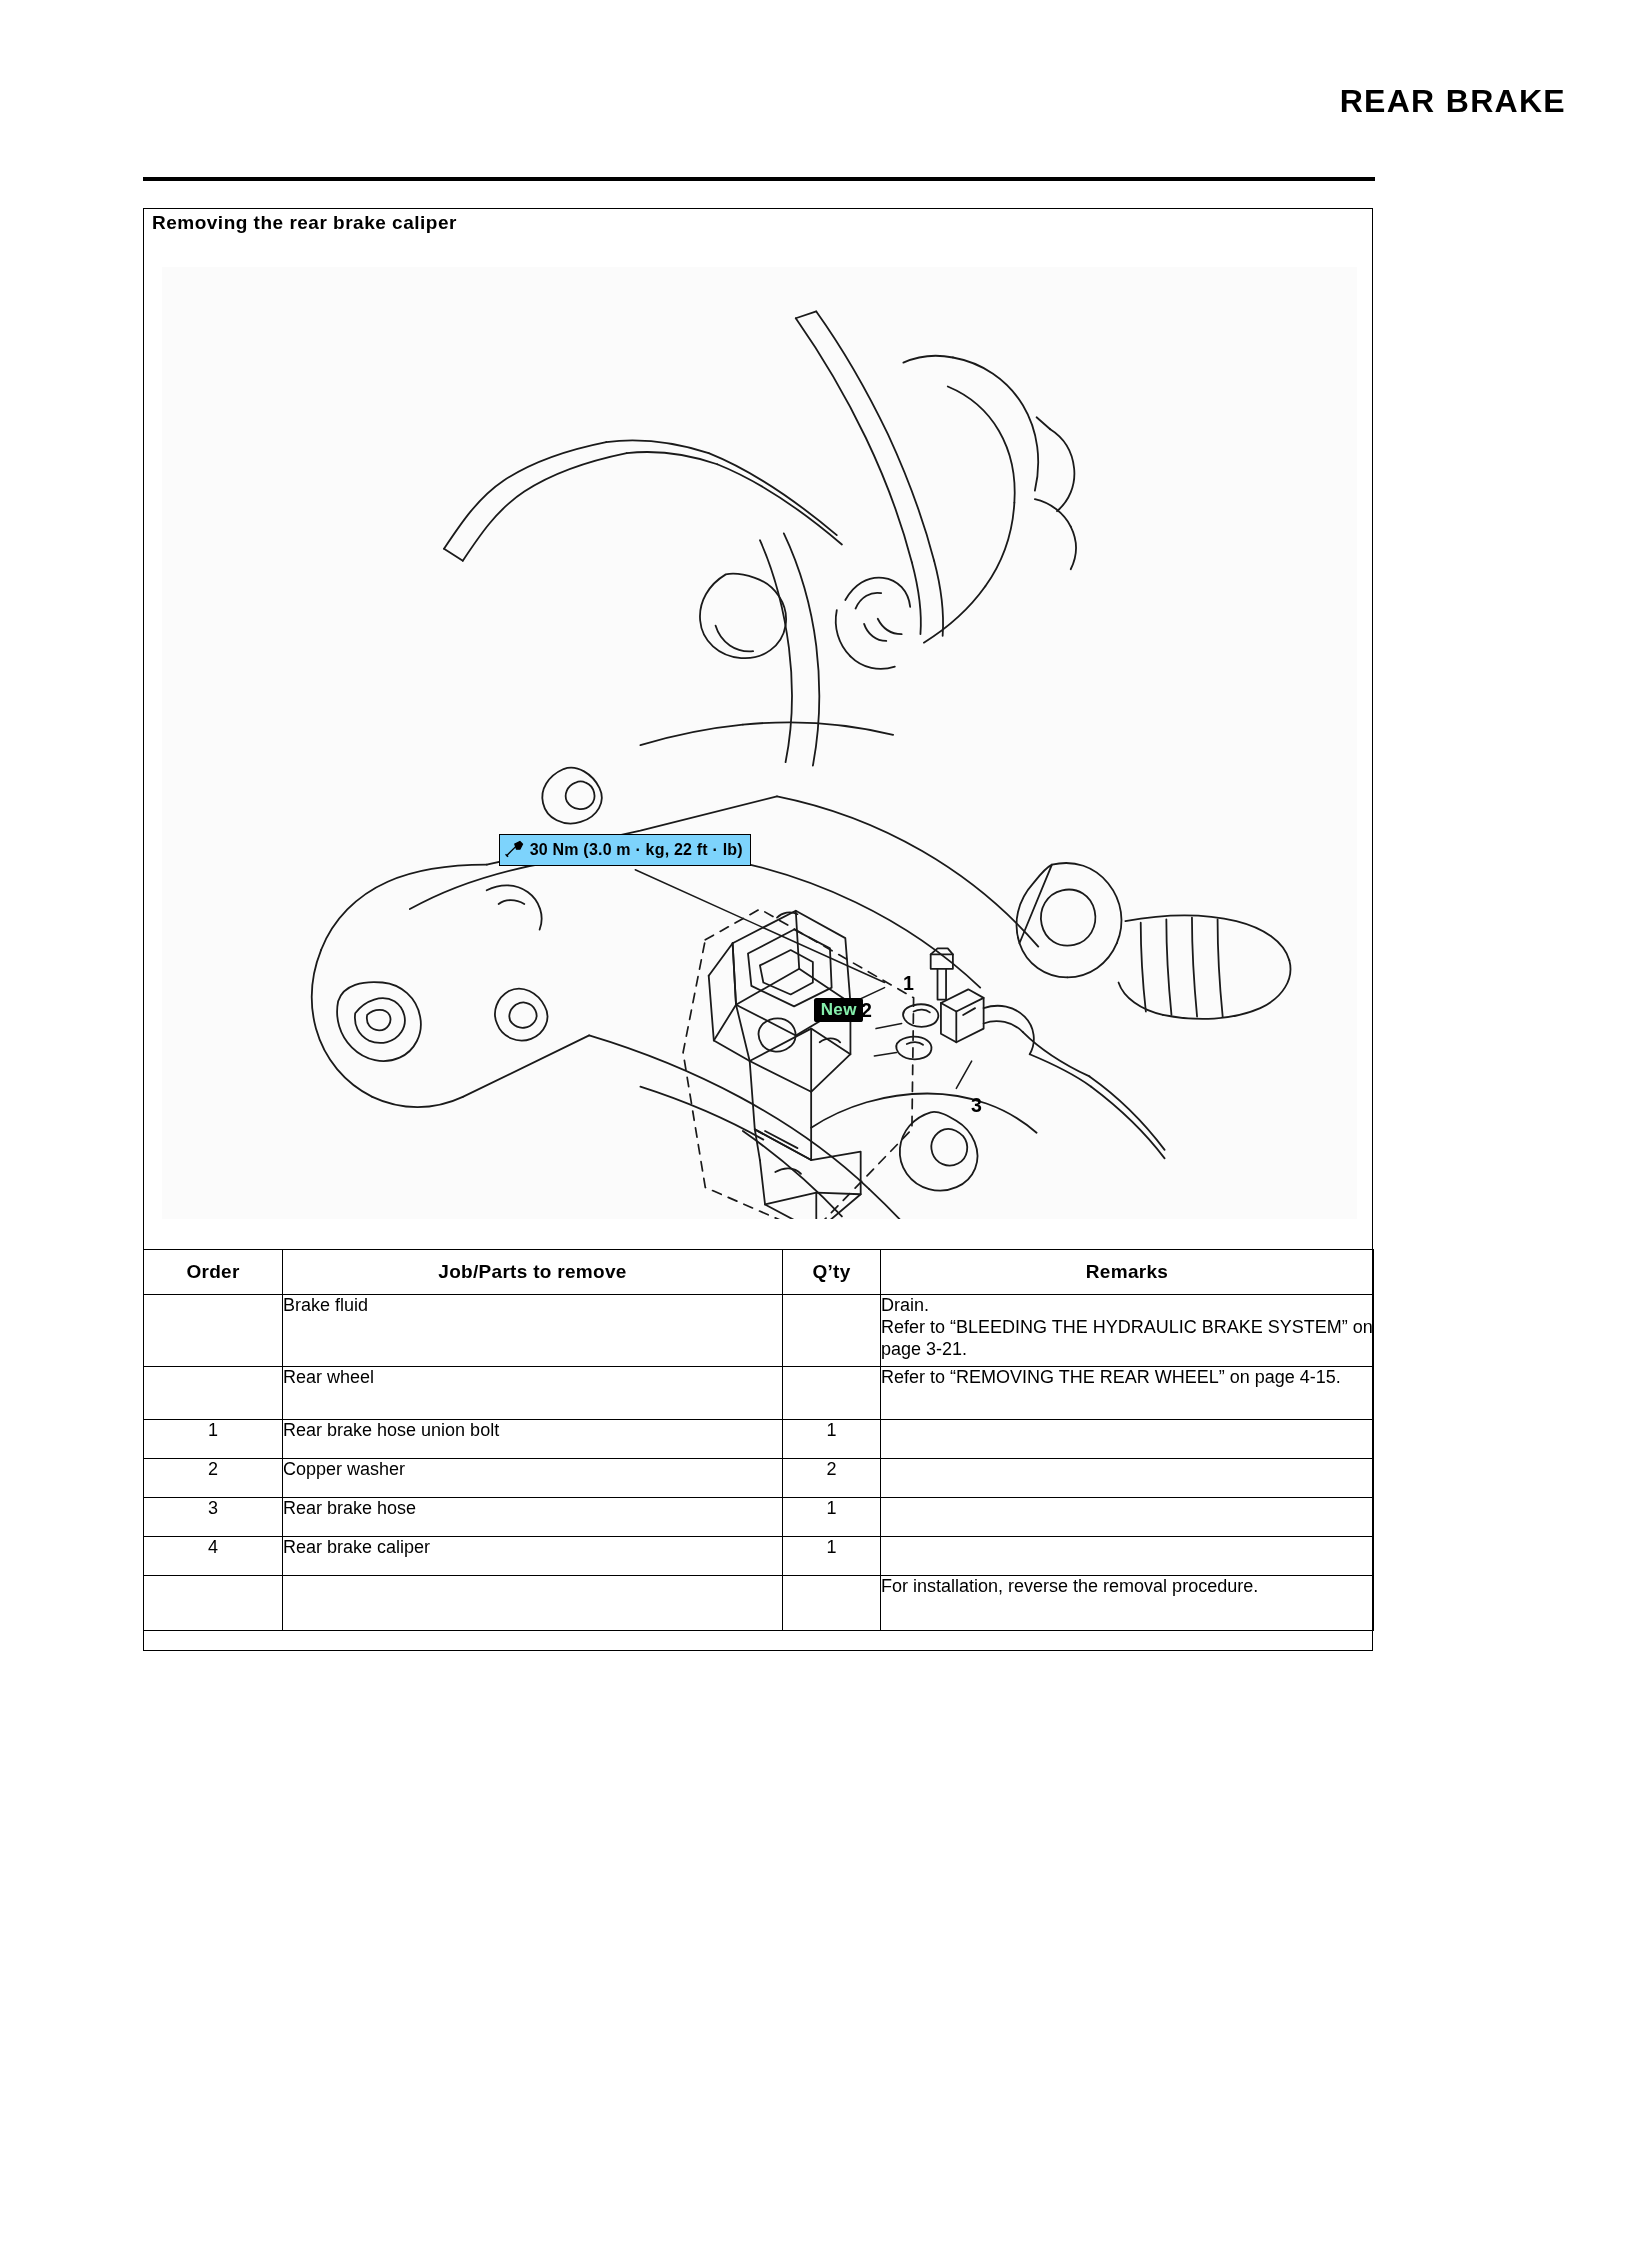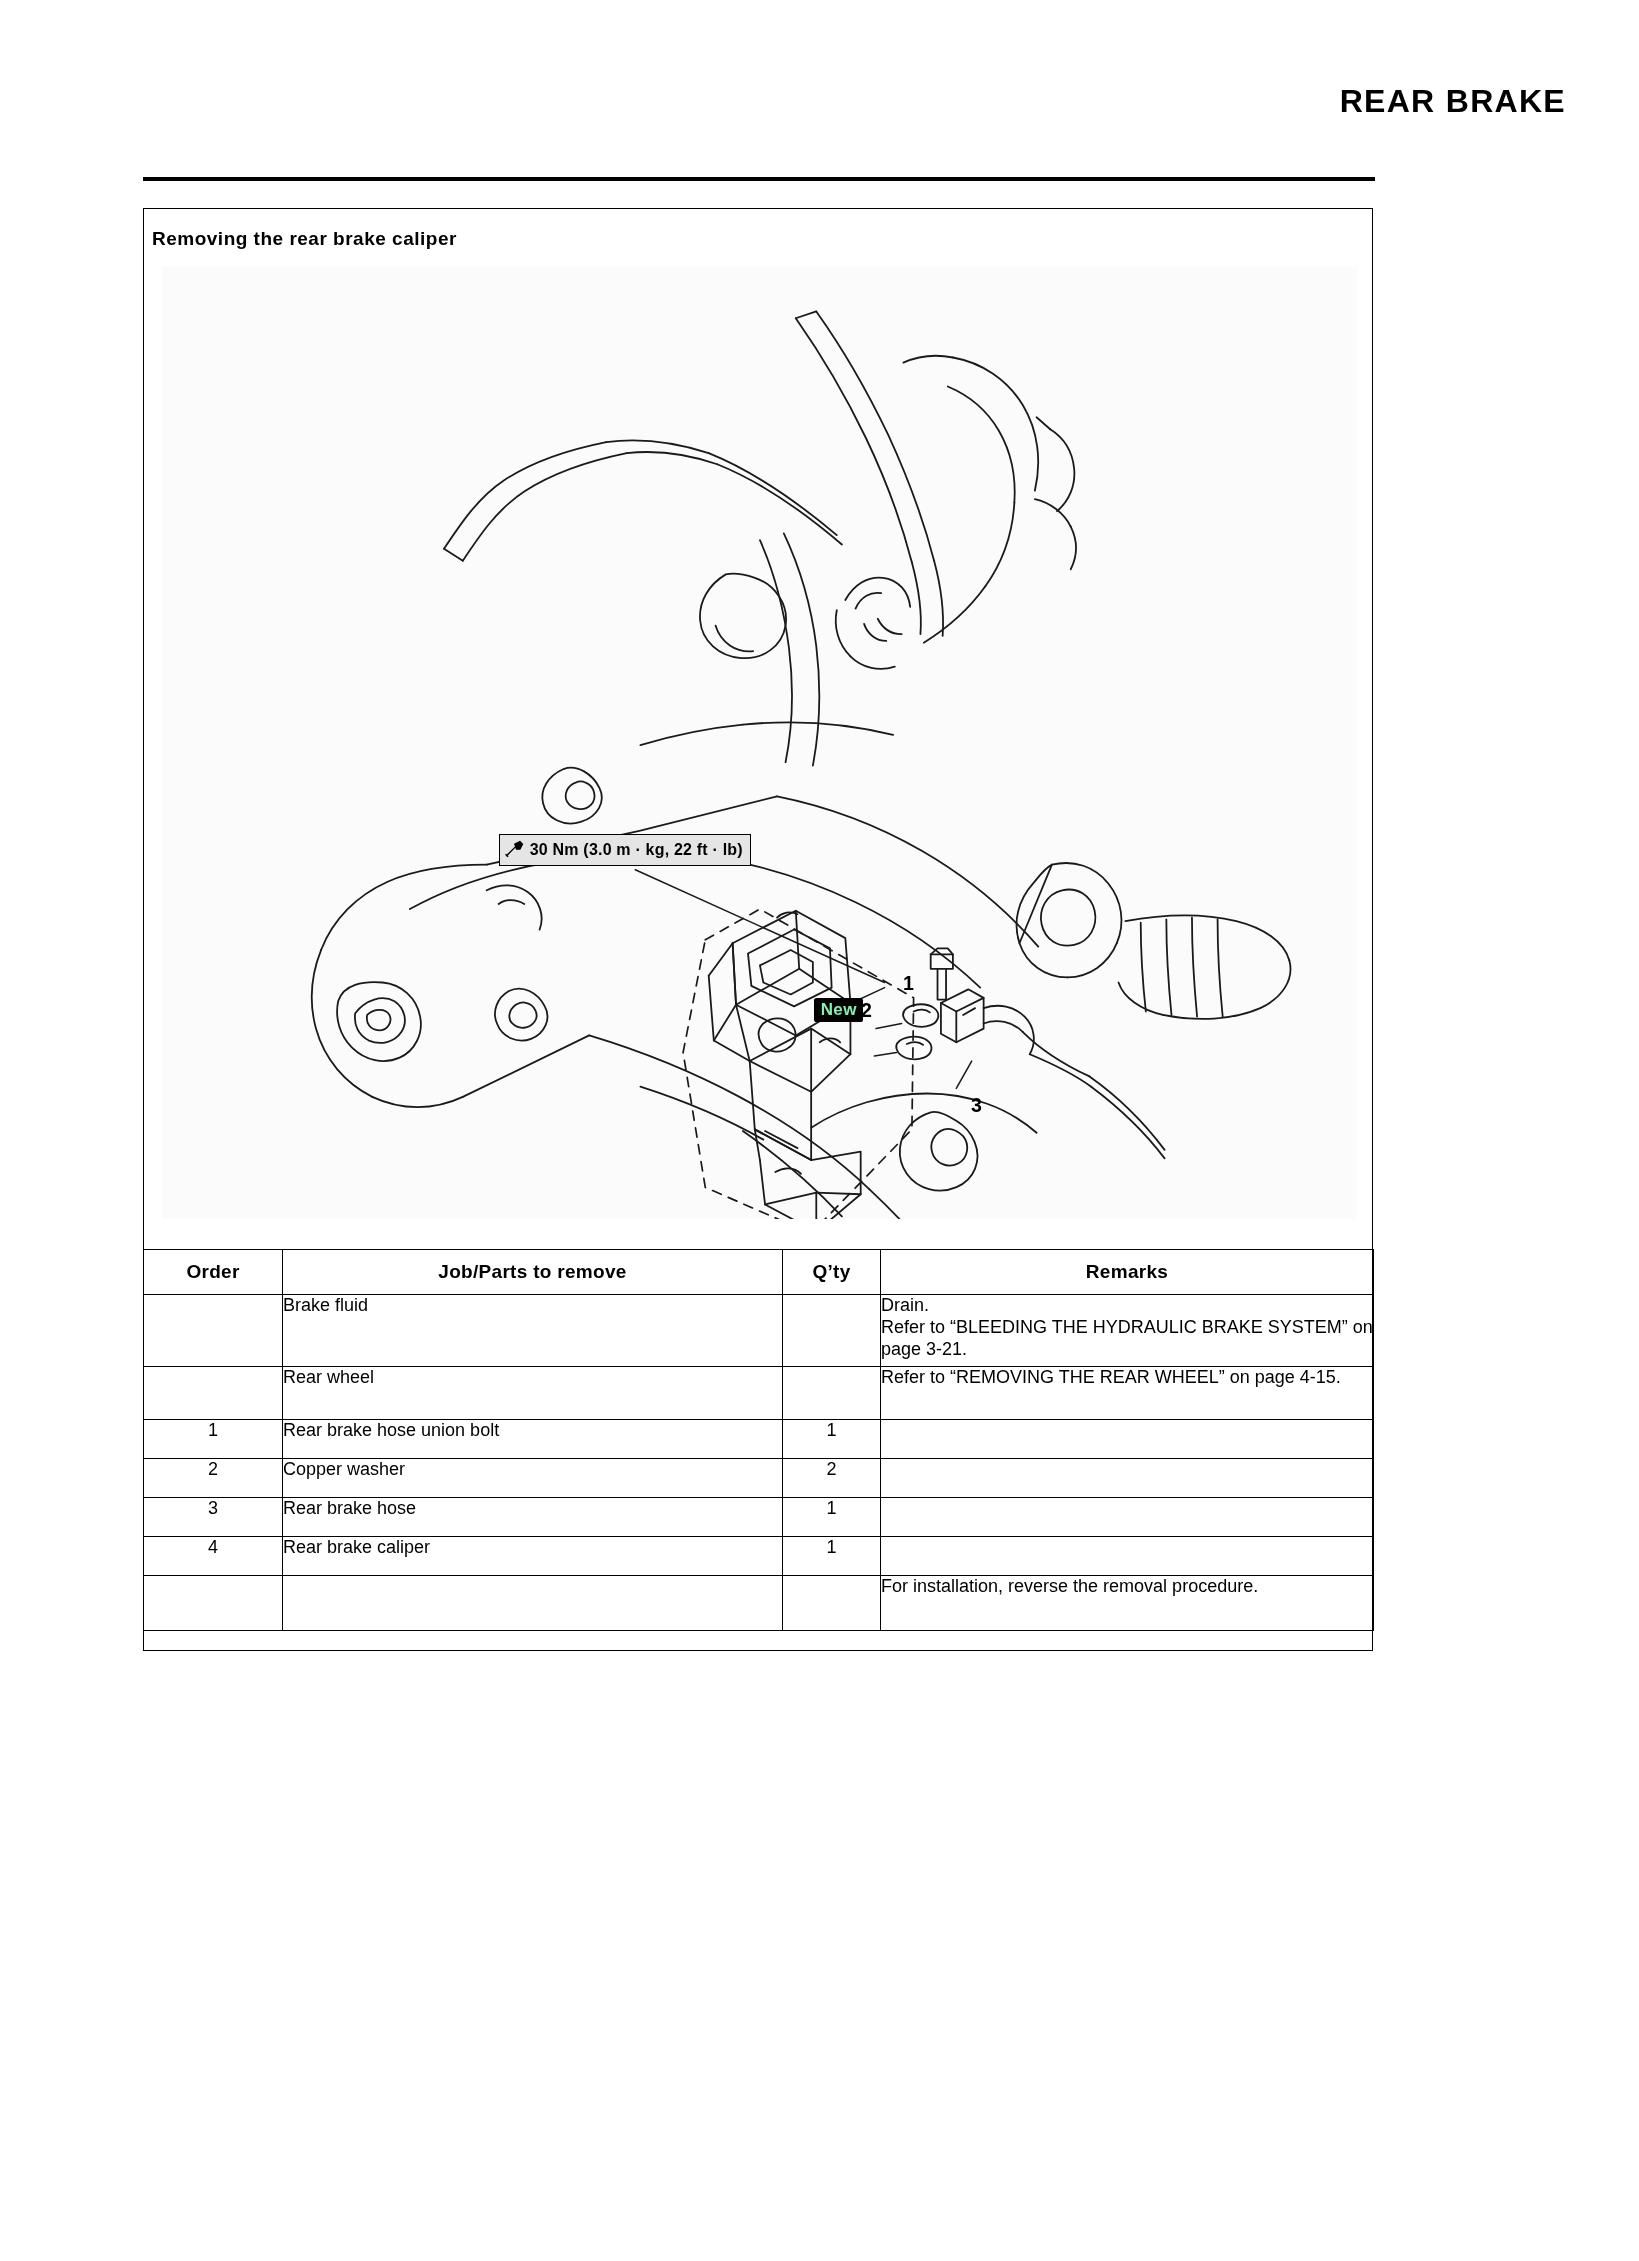--- a/index.html
+++ b/index.html
@@ -47,21 +47,21 @@
     left: 143px;
     top: 208px;
     width: 1230px;
     height: 1443px;
     border: 1.7px solid #000;
     box-sizing: border-box;
   }
   .block-title {
     position: absolute;
     left: 152px;
-    top: 228px;
+    top: 212px;
     font-size: 19px;
     font-weight: bold;
     letter-spacing: 0.5px;
   }
 
   
   .illus {
     position: absolute;
     left: 162px;
     top: 267px;
@@ -71,21 +71,21 @@
     overflow: hidden;
   }
   .illus svg { display: block; }
 
   .torque-box {
     position: absolute;
     left: 337px;
     top: 567px;
     height: 32px;
     border: 1.7px solid #000;
-    background: #e5e5e5;
+    background: #7dd3fc;
     display: flex;
     align-items: center;
     padding: 0 6.8px 0 3.4px;
     box-sizing: border-box;
     font-size: 16px;
     font-weight: bold;
     letter-spacing: 0.2px;
     white-space: nowrap;
   }
   .torque-icon {

